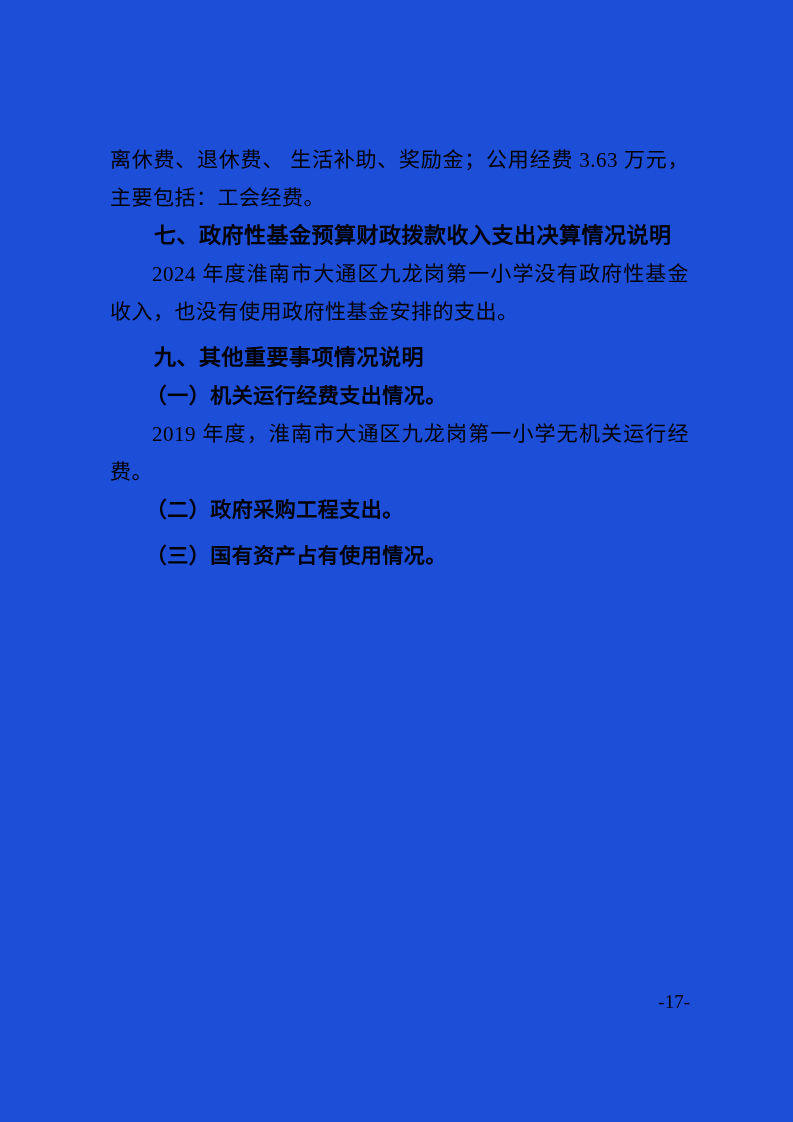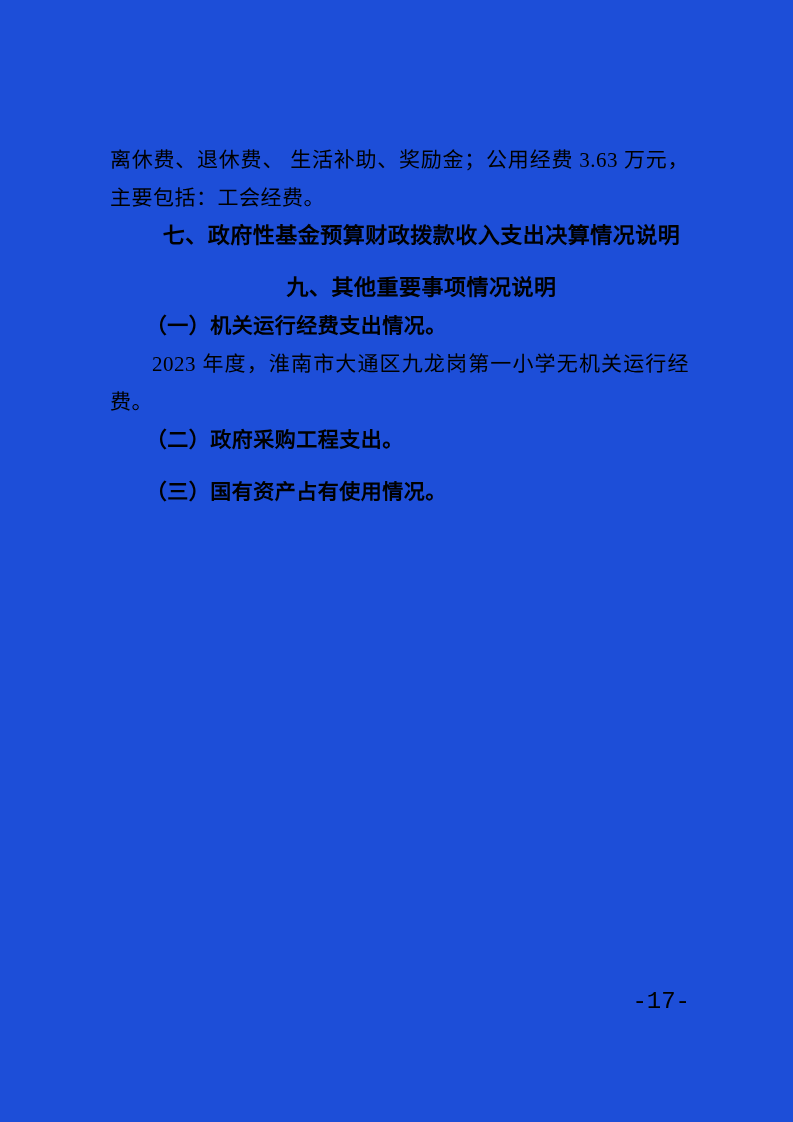--- a/index.html
+++ b/index.html
@@ -34,62 +34,62 @@
     text-indent: 0;
   }
   .h1 {
     margin: 0;
     font-size: 22px;
     line-height: 38px;
     font-weight: bold;
     text-indent: 2em;
     font-family: "Liberation Sans", "DejaVu Sans", sans-serif;
     letter-spacing: 0.5px;
-    text-align: center;
   }
   .h2 {
     margin: 0;
     font-size: 21px;
     line-height: 38px;
     font-weight: bold;
     text-indent: 1.7em;
     font-family: Liberation Sans, sans-serif;
     letter-spacing: 0.5px;
   }
   .mt-extra {
-    margin-top: 14px;
+    margin-top: 8px;
   }
   .page-number {
     position: absolute;
     top: 990px;
     right: 103px;
-    font-size: 24px;
+    font-size: 19px;
     line-height: 24px;
-    font-family: Liberation Mono, monospace;
+    font-family: Liberation Serif, serif;
     color: #000000;
   }
 </style>
 </head>
 <body>
 
 <div class="page">
   <div class="doc-body">
 
     <p class="para no-indent">离休费、退休费、 生活补助、奖励金；公用经费 3.63 万元，主要包括：工会经费。</p>
 
     <h2 class="h1">七、政府性基金预算财政拨款收入支出决算情况说明</h2>
 
+    <p class="para">2024 年度淮南市大通区九龙岗第一小学没有政府性基金收入，也没有使用政府性基金安排的支出。</p>
 
 
 
     <h2 class="h1 mt-extra">九、其他重要事项情况说明</h2>
 
     <h3 class="h2">（一）机关运行经费支出情况。</h3>
 
-    <p class="para">2023 年度，淮南市大通区九龙岗第一小学无机关运行经费。</p>
+    <p class="para">2019 年度，淮南市大通区九龙岗第一小学无机关运行经费。</p>
 
     <h3 class="h2">（二）政府采购工程支出。</h3>
 
 
     <h3 class="h2 mt-extra">（三）国有资产占有使用情况。</h3>
 
   </div>
 
   <div class="page-number">-17-</div>
 </div>

